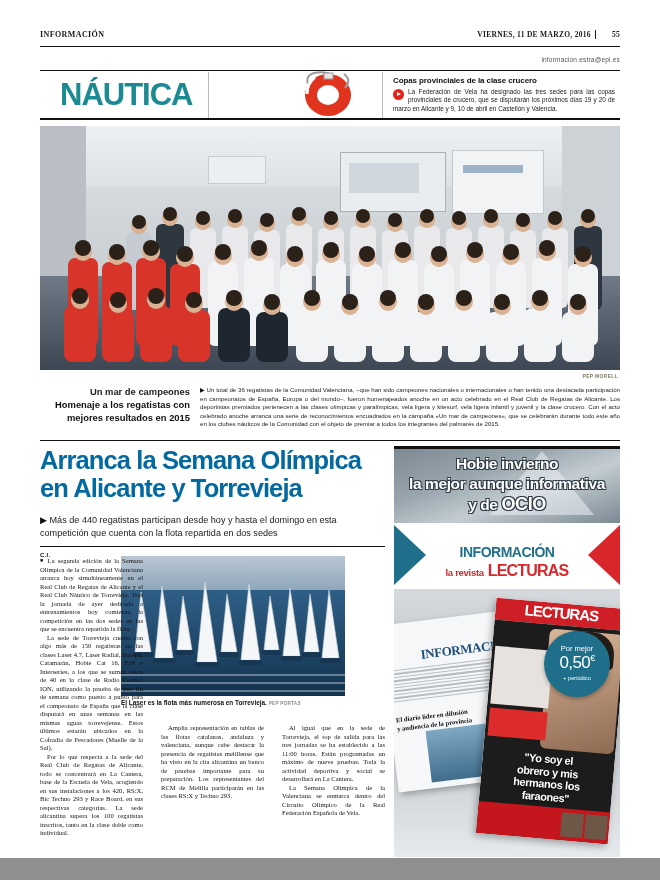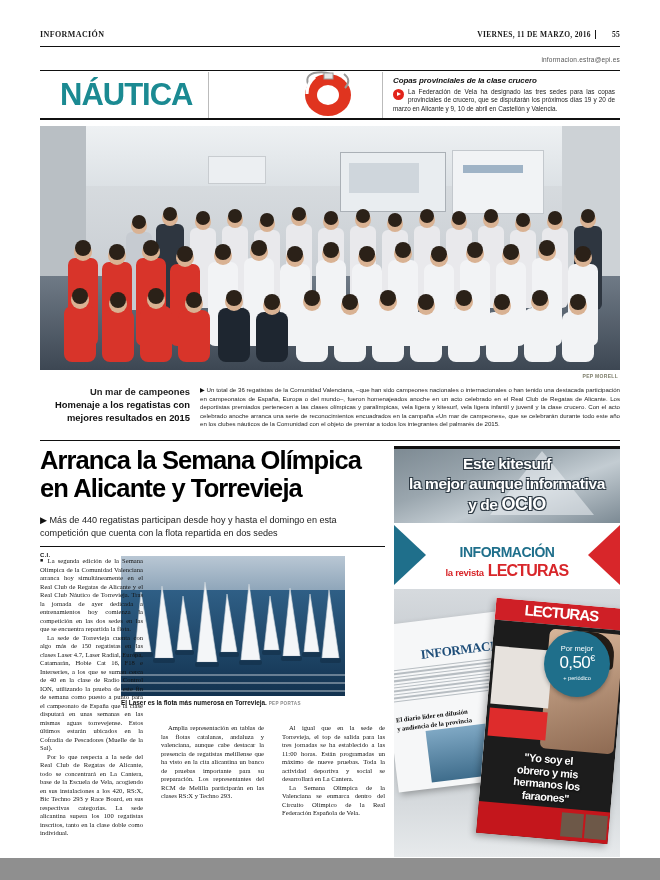--- a/index.html
+++ b/index.html
@@ -38,21 +38,21 @@
   .vsep{position:absolute;left:208px;top:72px;width:1px;height:46px;background:#bbb;}
   .vsep2{position:absolute;left:382px;top:72px;width:1px;height:46px;background:#bbb;}
 
   
   .lifering{position:absolute;left:300px;top:68px;width:56px;height:52px;}
 
   
   .teaser{position:absolute;left:393px;top:76px;width:222px;}
   .teaser .t-title{
     font-family:"Liberation Sans",sans-serif;font-weight:bold;font-size:8px;color:#111;
-    margin:0 0 3px 0;letter-spacing:-.1px;font-style:italic;
+    margin:0 0 3px 0;letter-spacing:-.1px;
   }
   .teaser .t-body{
     font-family:"Liberation Sans",sans-serif;font-size:6.4px;color:#222;line-height:8.4px;
     text-align:justify;
   }
   .teaser .play{
     float:left;width:11px;height:11px;border-radius:50%;background:#e2231a;margin:1px 4px 0 0;
     position:relative;
   }
   .teaser .play:after{
@@ -96,21 +96,21 @@
     text-align:justify;
   }
   .cap-right .tri{color:#111;}
 
   .rule-mid{position:absolute;left:40px;top:440px;width:580px;height:1px;background:#111;}
 
   
   .art{position:absolute;left:40px;top:446px;width:345px;}
   .headline{
     font-family:"Liberation Sans",sans-serif;font-weight:bold;font-size:25.5px;
-    line-height:28px;color:#000000;letter-spacing:-.9px;margin:0;
+    line-height:28px;color:#0369a1;letter-spacing:-.9px;margin:0;
   }
   .subhead{
     margin-top:12px;font-family:"Liberation Sans",sans-serif;font-size:9.1px;
     line-height:12.6px;color:#1a1a1a;
   }
   .subhead .tri{color:#111;}
   .rule-sub{margin-top:7px;width:345px;height:1px;background:#111;}
 
   .byline{
     margin-top:5px;font-family:"Liberation Sans",sans-serif;font-weight:bold;font-size:6px;
@@ -528,21 +528,21 @@
         <p>Al igual que en la sede de Torrevieja, el top de salida para las tres jornadas se ha establecido a las 11:00 horas. Están programadas un máximo de nueve pruebas. Toda la actividad deportiva y social se desarrollará en La Cantera.</p>
         <p>La Semana Olímpica de la Valenciana se enmarca dentro del Circuito Olímpico de la Real Federación Española de Vela.</p>
       </div>
     </div>
 
     <div class="ad">
       <div class="ad-hero">
         <div class="mtn"></div>
         <div class="peak"></div>
         <h2>
-          <span>Este kitesurf</span><br>
+          <span>Hobie invierno</span><br>
           <span class="l2">la mejor aunque informativa</span><br>
           <span class="l3">y de</span>
           <span class="ocio">OCIO</span>
         </h2>
       </div>
 
       <div class="ad-band">
         <div class="s2">INFORMACIÓN</div>
         <div class="s3">
           <span>la revista</span><span class="lect">LECTURAS</span>

